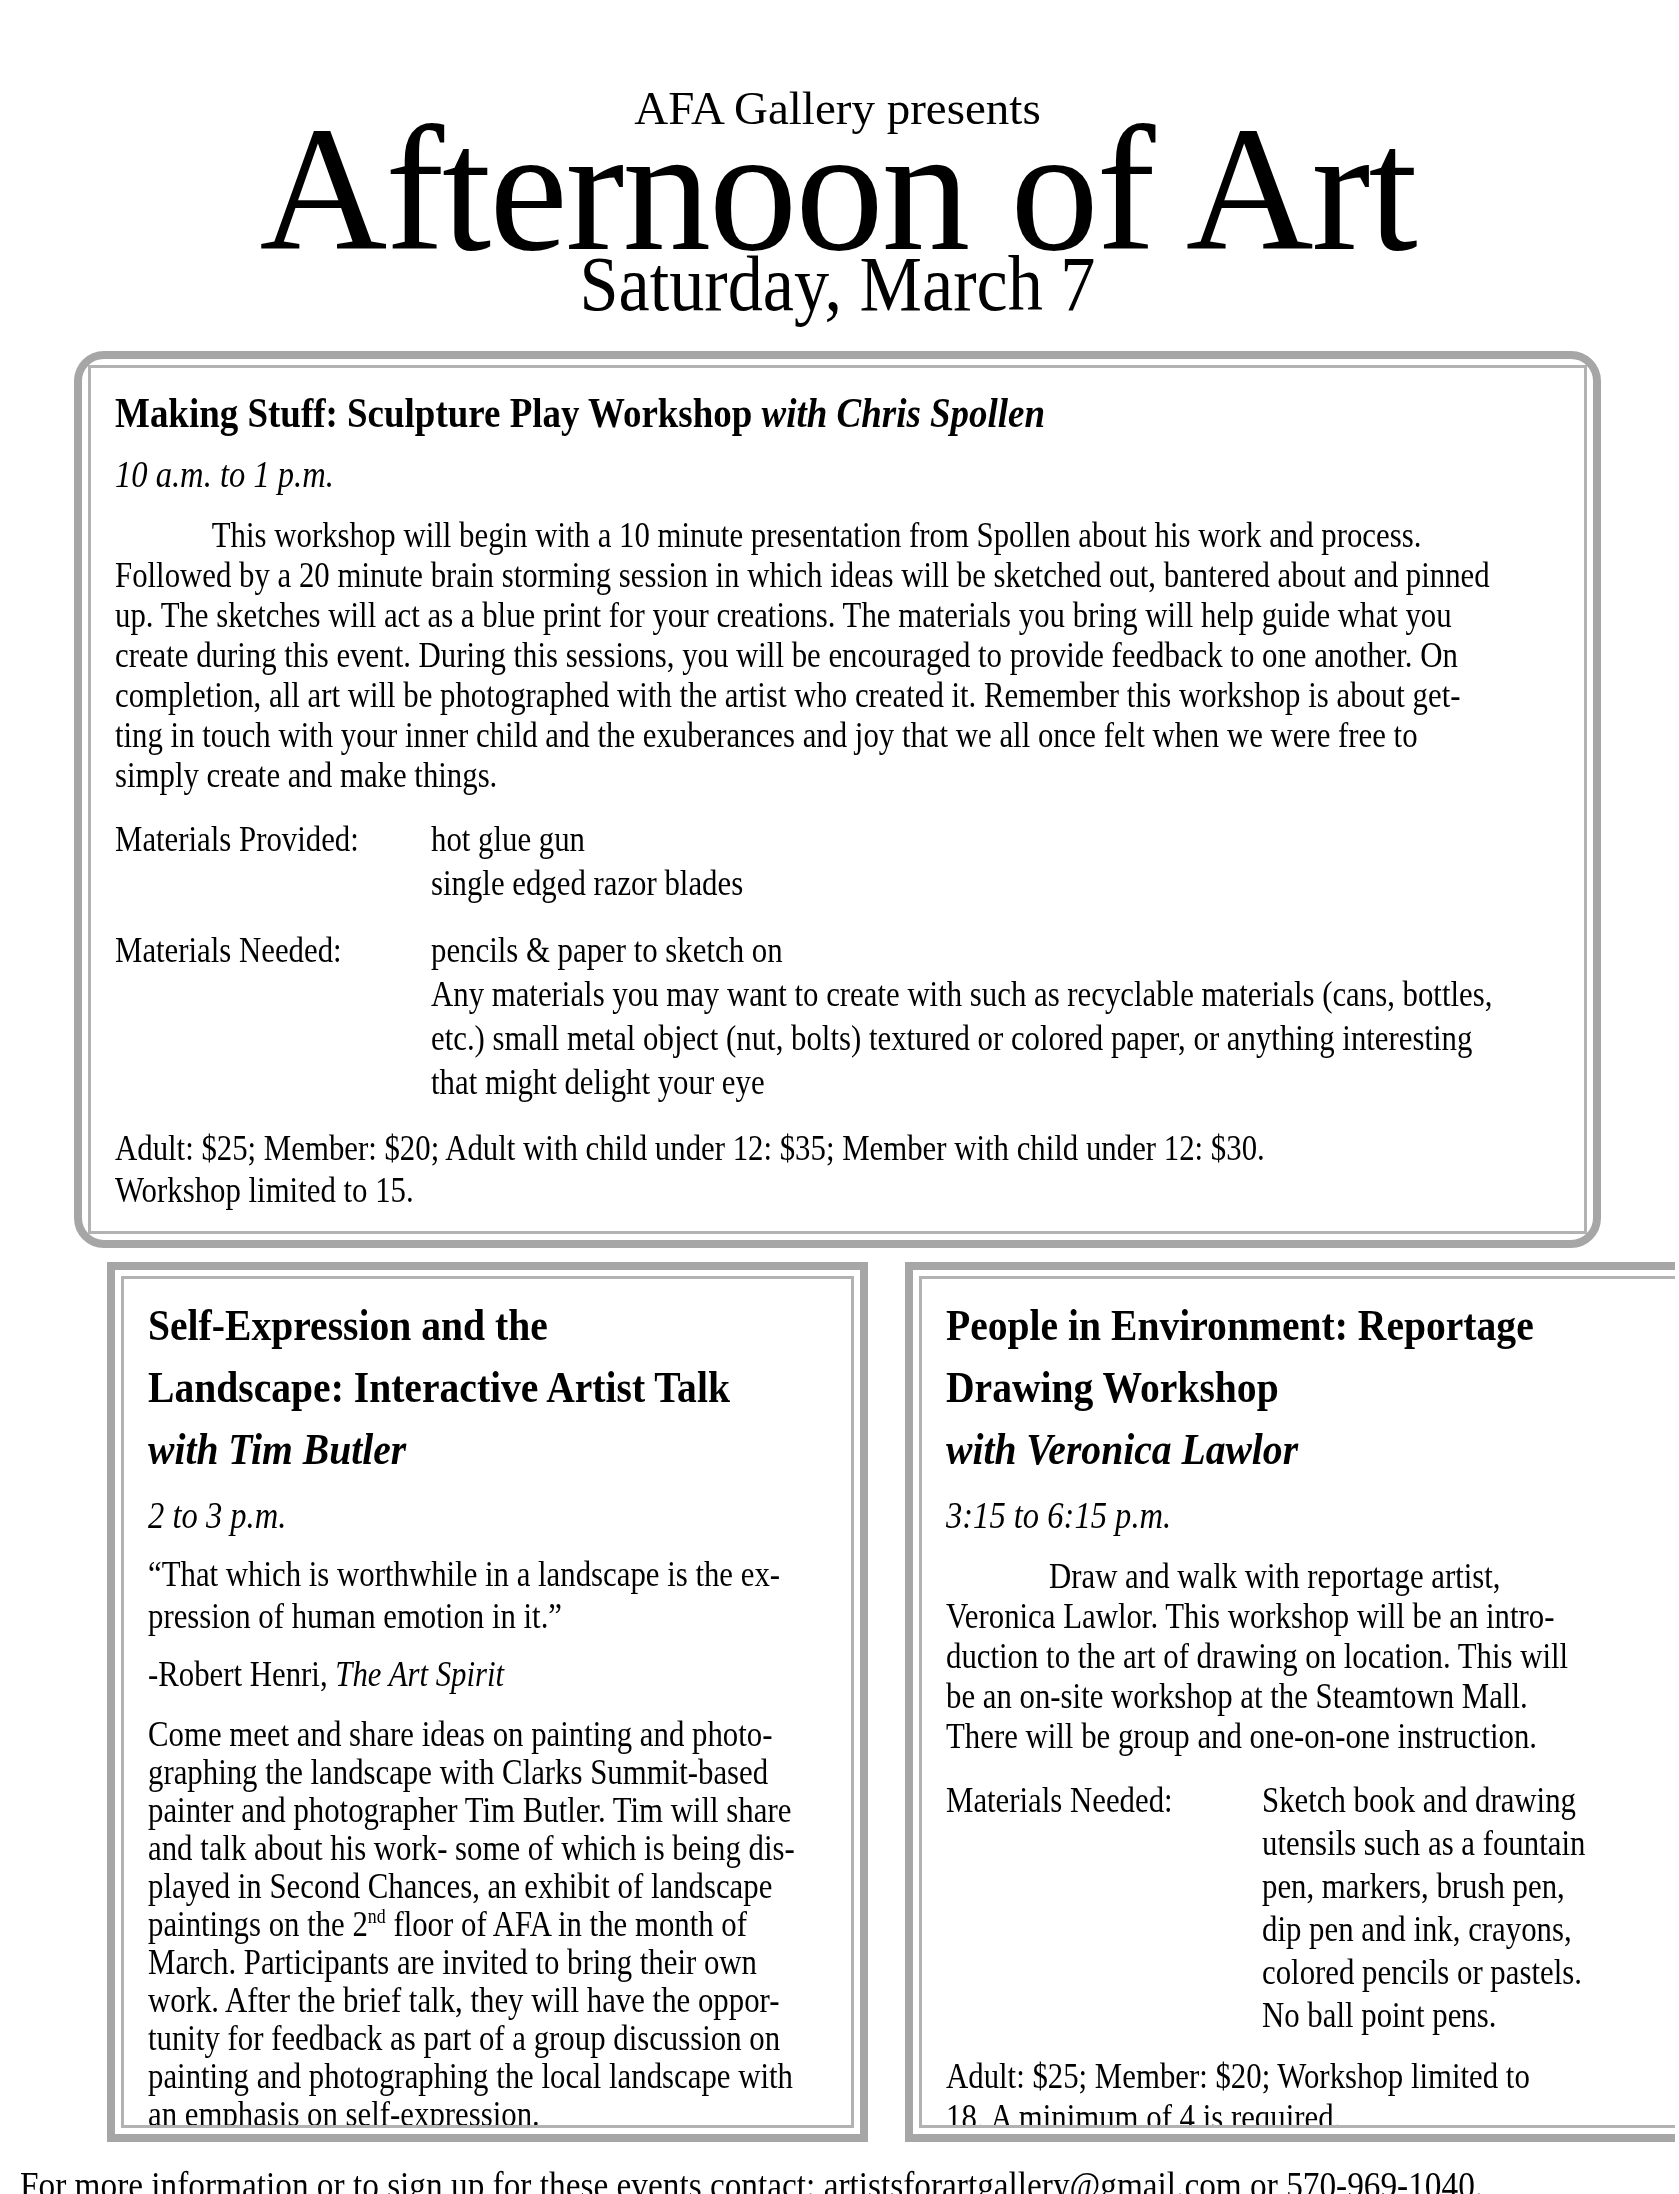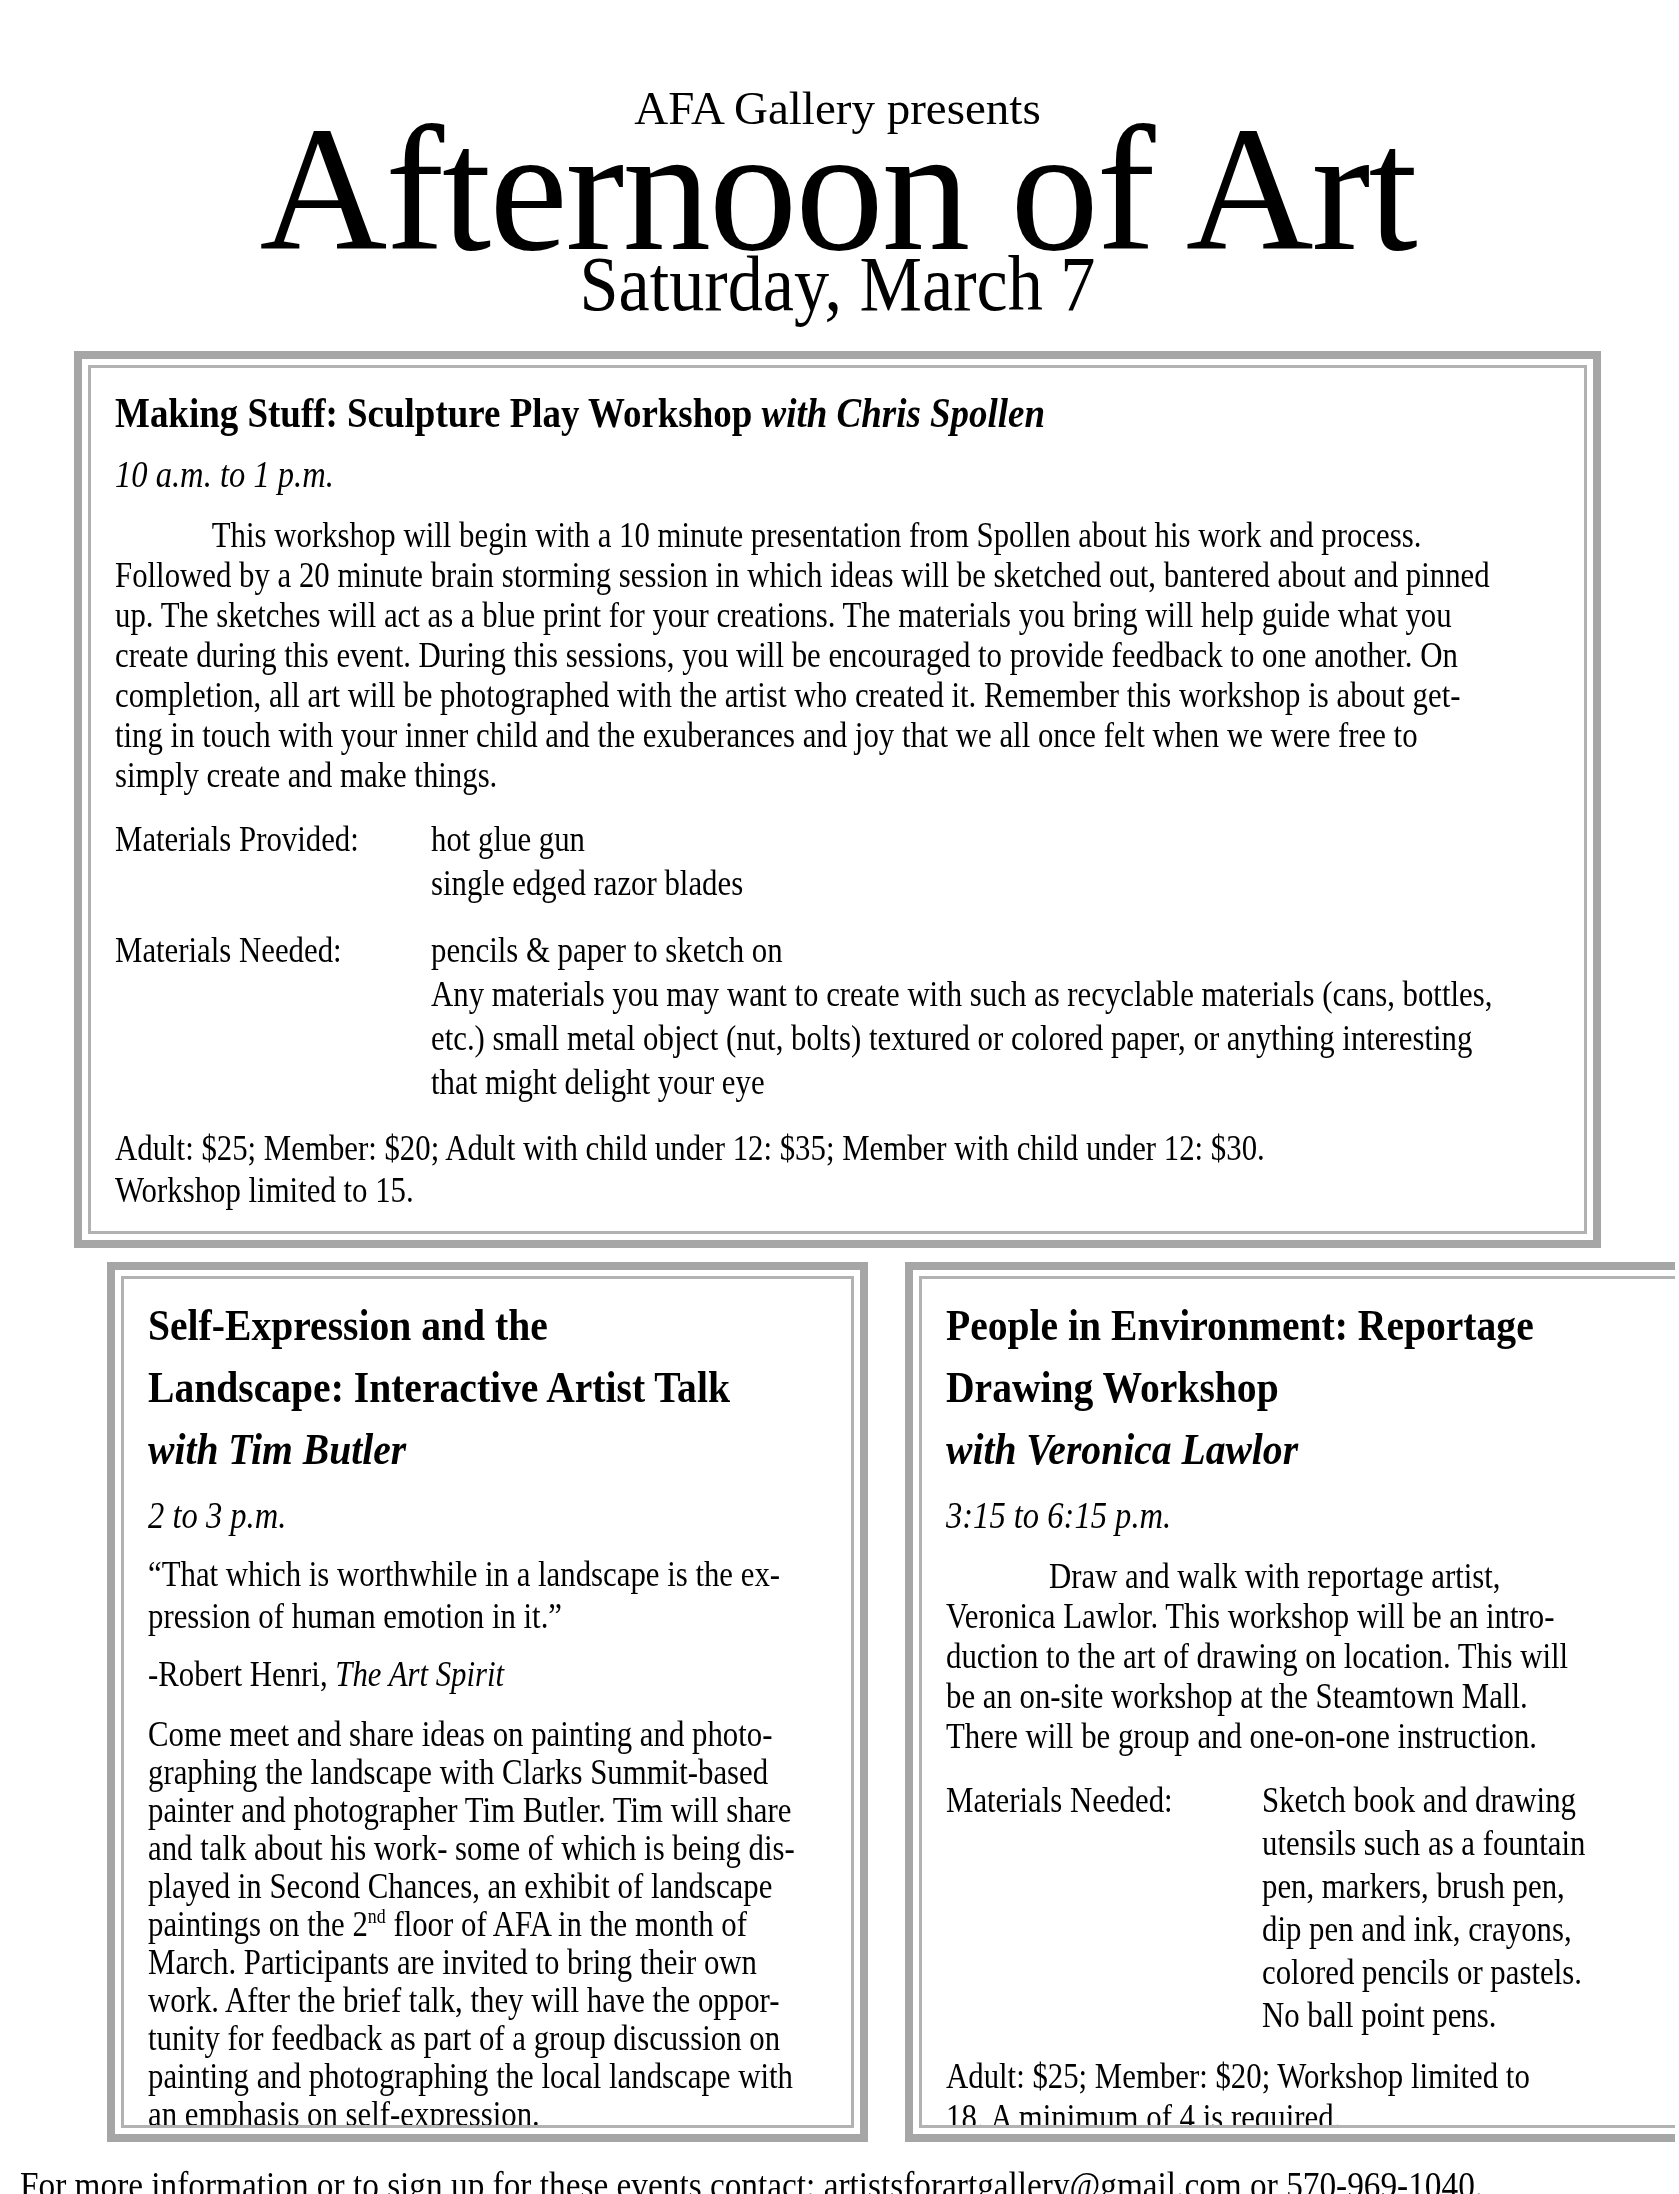--- a/index.html
+++ b/index.html
@@ -13,21 +13,21 @@
   }
   .center{text-align:center;}
   
   .kicker{font-size:47px;line-height:47px;margin-top:61px;}
   .big-title{font-size:177px;line-height:177px;margin-top:-31px;letter-spacing:-2.1px;text-align:center;}
   .event-date{font-size:78px;line-height:79px;margin-top:-34px;
     transform:scaleX(0.9);transform-origin:50% 50%;}
   
   .panel{border:8.5px solid #a6a6a6;padding:5.7px;background:#fff;box-sizing:border-box;}
   .inner{border:3.5px solid #b2b2b2;height:100%;box-sizing:border-box;padding:15.5px 24px;overflow:hidden;}
-  .p1{margin:28px 74px 0 74px;height:897px;}
+  .p1{margin:28px 74px 0 74px;height:897px;border-radius:30px;}
   .bottom-row{display:flex;margin:14px 74px 0 74px;height:880px;gap:37px;padding-left:33px;}
   .pL{flex:none;width:761px;}
   .pR{flex:1;}
   
   .cx{transform:scaleX(0.88);transform-origin:0 50%;white-space:nowrap;display:block;}
   
   h2{margin:0;font-weight:bold;}
   .h1line{font-size:42px;line-height:52px;margin-top:4.2px;}
   .h2line{font-size:45px;line-height:62px;}
   .with{font-style:italic;}

